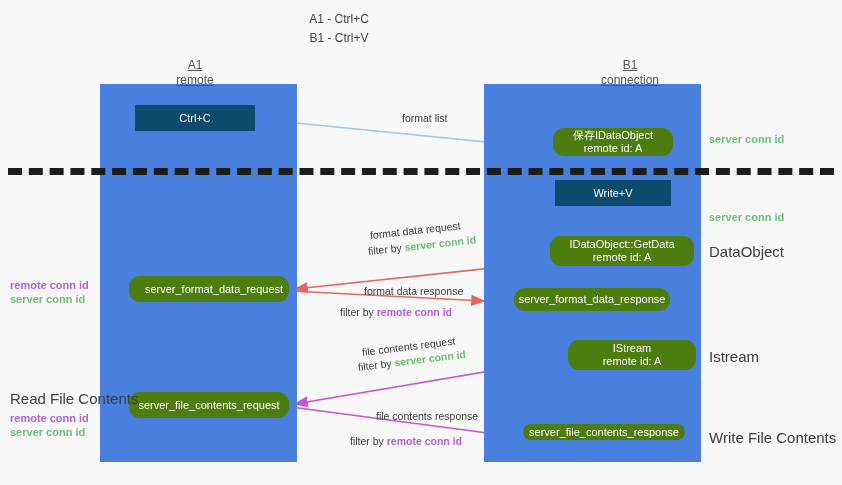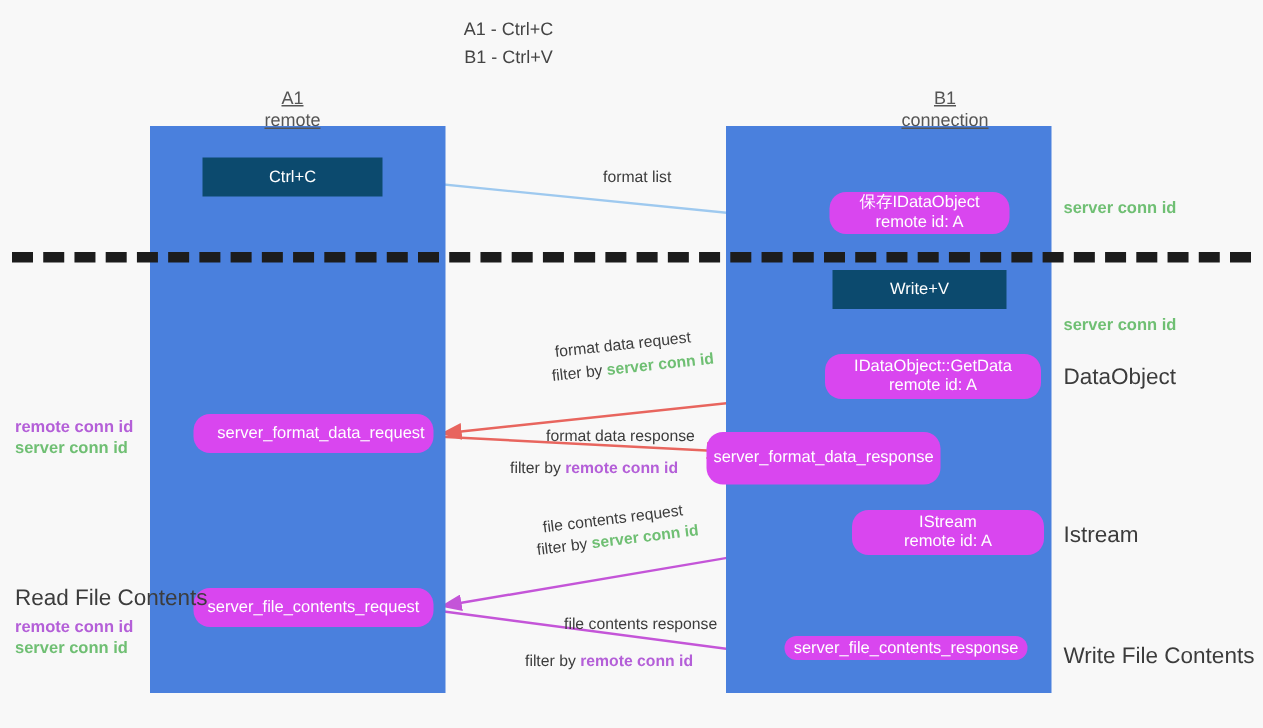--- a/index.html
+++ b/index.html
@@ -68,29 +68,29 @@
     align-items: center;
     justify-content: center;
     text-align: center;
     color: #ffffff;
     font-size: 11px;
     line-height: 13px;
     white-space: pre-line;
     padding: 2px 4px;
   }
   .node.green  { background: #0c4a6e; }
-  .node.orange { background: #d946ef; border-radius: 11px; }
+  .node.orange { background: #4d7c0f; border-radius: 11px; }
 
   #n-ctrlc   { left: 135px; top: 105px; width: 120px; height: 26px; }
   #n-save    { left: 553px; top: 128px; width: 120px; height: 28px; }
   #n-ctrlv   { left: 555px; top: 180px; width: 116px; height: 26px; }
   #n-getdata { left: 550px; top: 236px; width: 144px; height: 30px; }
   #n-istream { left: 568px; top: 340px; width: 128px; height: 30px; }
   #n-fdreq   { left: 129px; top: 276px; width: 160px; height: 26px; padding-left: 14px; }
-  #n-fdres   { left: 471px; top: 288px; width: 156px; height: 35px; }
+  #n-fdres   { left: 514px; top: 288px; width: 156px; height: 23px; }
   #n-fcreq   { left: 129px; top: 392px; width: 160px; height: 26px; }
   #n-fcres   { left: 523px; top: 424px; width: 162px; height: 16px; }
 
   
   .side-note {
     font-size: 15px;
     line-height: 14px;
     color: #3c3c3c;
     white-space: nowrap;
   }

